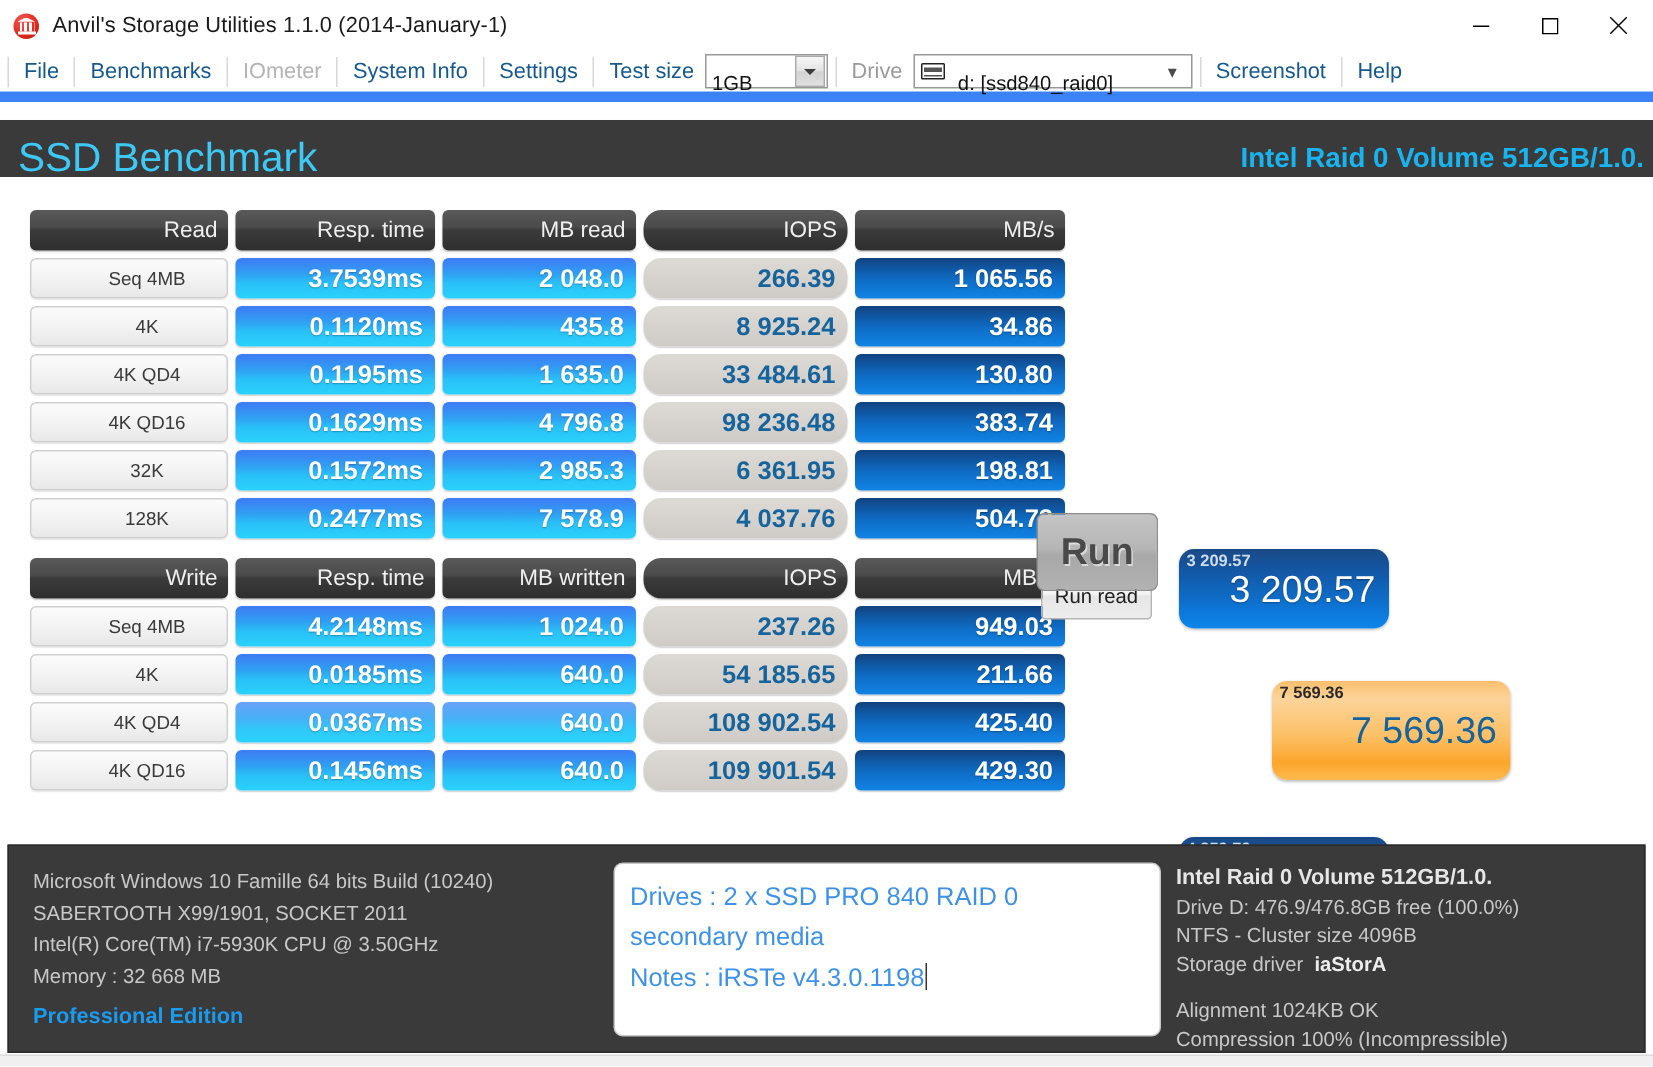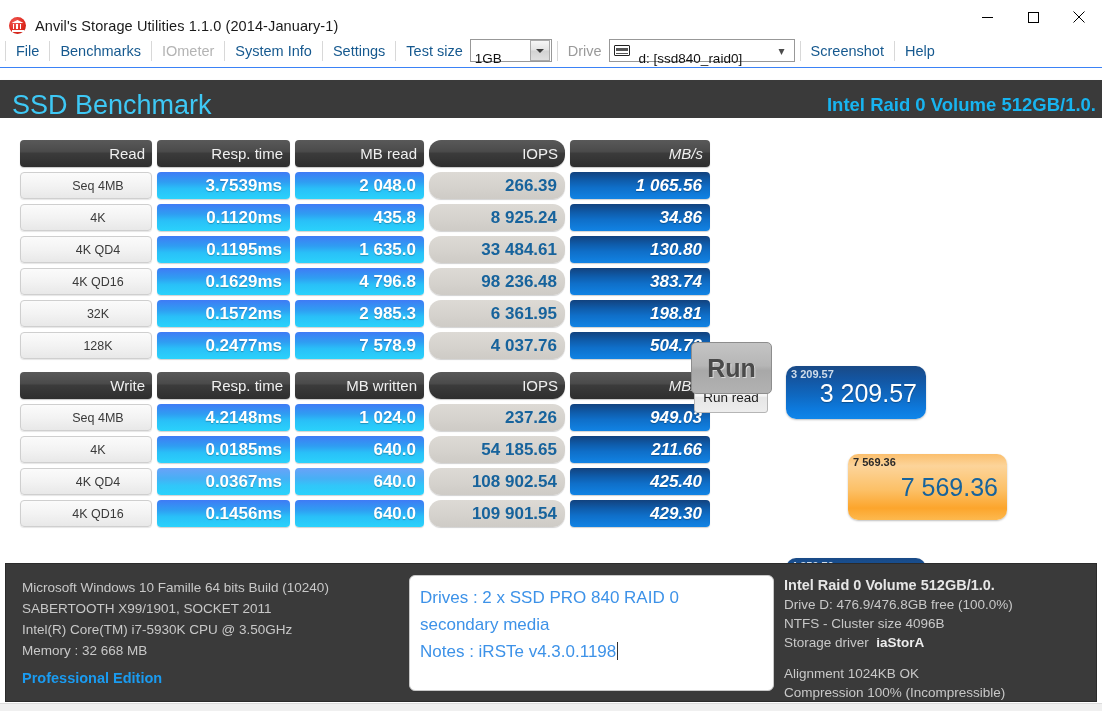--- a/index.html
+++ b/index.html
@@ -9,21 +9,21 @@
     background: #ffffff;
     font-family: "Liberation Sans", sans-serif;
     overflow: hidden;
   }
   #app { position: relative; width: 1102px; height: 711px; background: #fff; }
 
   
   .titlebar {
     position: absolute; left: 0; top: 0; width: 1102px; height: 34px;
     background: #ffffff;
-    display: flex; align-items: flex-end;
+    display: flex; align-items: center;
   }
   .app-icon {
     width: 17px; height: 17px; margin-left: 9px; margin-right: 9px;
     border-radius: 50%;
     background: radial-gradient(circle at 35% 30%, #f05a56 0%, #e02b20 55%, #b81409 100%);
     position: relative; flex: none;
   }
   .app-icon .roof {
     position: absolute; left: 2.5px; top: 3px; width: 12px; height: 3px;
     background: #fff;
@@ -45,21 +45,21 @@
     width: 46px; height: 34px; display: flex; align-items: center; justify-content: center;
     color: #000;
   }
   .wc svg { display: block; }
 
   
   .menubar {
     position: absolute; left: 0; top: 34px; width: 1102px; height: 34px;
     background: #ffffff;
     display: flex; align-items: center; padding-left: 4px;
-    border-bottom: 1px solid #3b82f6;
+    border-bottom: 7px solid #3b82f6;
   }
   .menu-item {
     font-size: 14.5px; color: #16598f; padding: 3px 9px; white-space: nowrap;
     cursor: default;
   }
   .menu-item.disabled { color: #b4b4b4; }
   .menu-sep { width: 1px; height: 20px; background: #d8d8d8; margin: 0 1px; flex: none; }
   .menu-label { font-size: 14.5px; color: #16598f; padding: 3px 7px 3px 9px; white-space: nowrap; }
   .menu-label.grey { color: #9a9a9a; }
 
@@ -164,21 +164,21 @@
     background: linear-gradient(to bottom, #12427e 0%, #0f5ba9 30%, #0f6fc9 58%, #1183e4 100%);
     color: #ffffff;
     text-shadow: 0 1px 1px rgba(0,0,0,0.3);
   }
 
   
   .c-label { width: 132px; flex: none; }
   .c-resp  { width: 133px; flex: none; }
   .c-mb    { width: 129px; flex: none; }
   .c-iops  { width: 136px; flex: none; border-radius: 12px; }
-  .c-mbs   { width: 140px; flex: none; font-style: italic; }
+  .c-mbs   { width: 140px; flex: none; }
 
   
   .btn-win {
     background: linear-gradient(to bottom, #fdfdfd 0%, #f4f4f4 46%, #e6e6e6 52%, #ededed 100%);
     border: 1px solid #b5b5b5; border-radius: 3px;
     color: #202020; display: flex; align-items: center; justify-content: center;
     font-family: "Liberation Sans Narrow", "Liberation Sans", sans-serif;
     cursor: default;
   }
   .btn-run-read { position: absolute; left: 694px; top: 263px; width: 74px; height: 32px; font-size: 13.5px; }

